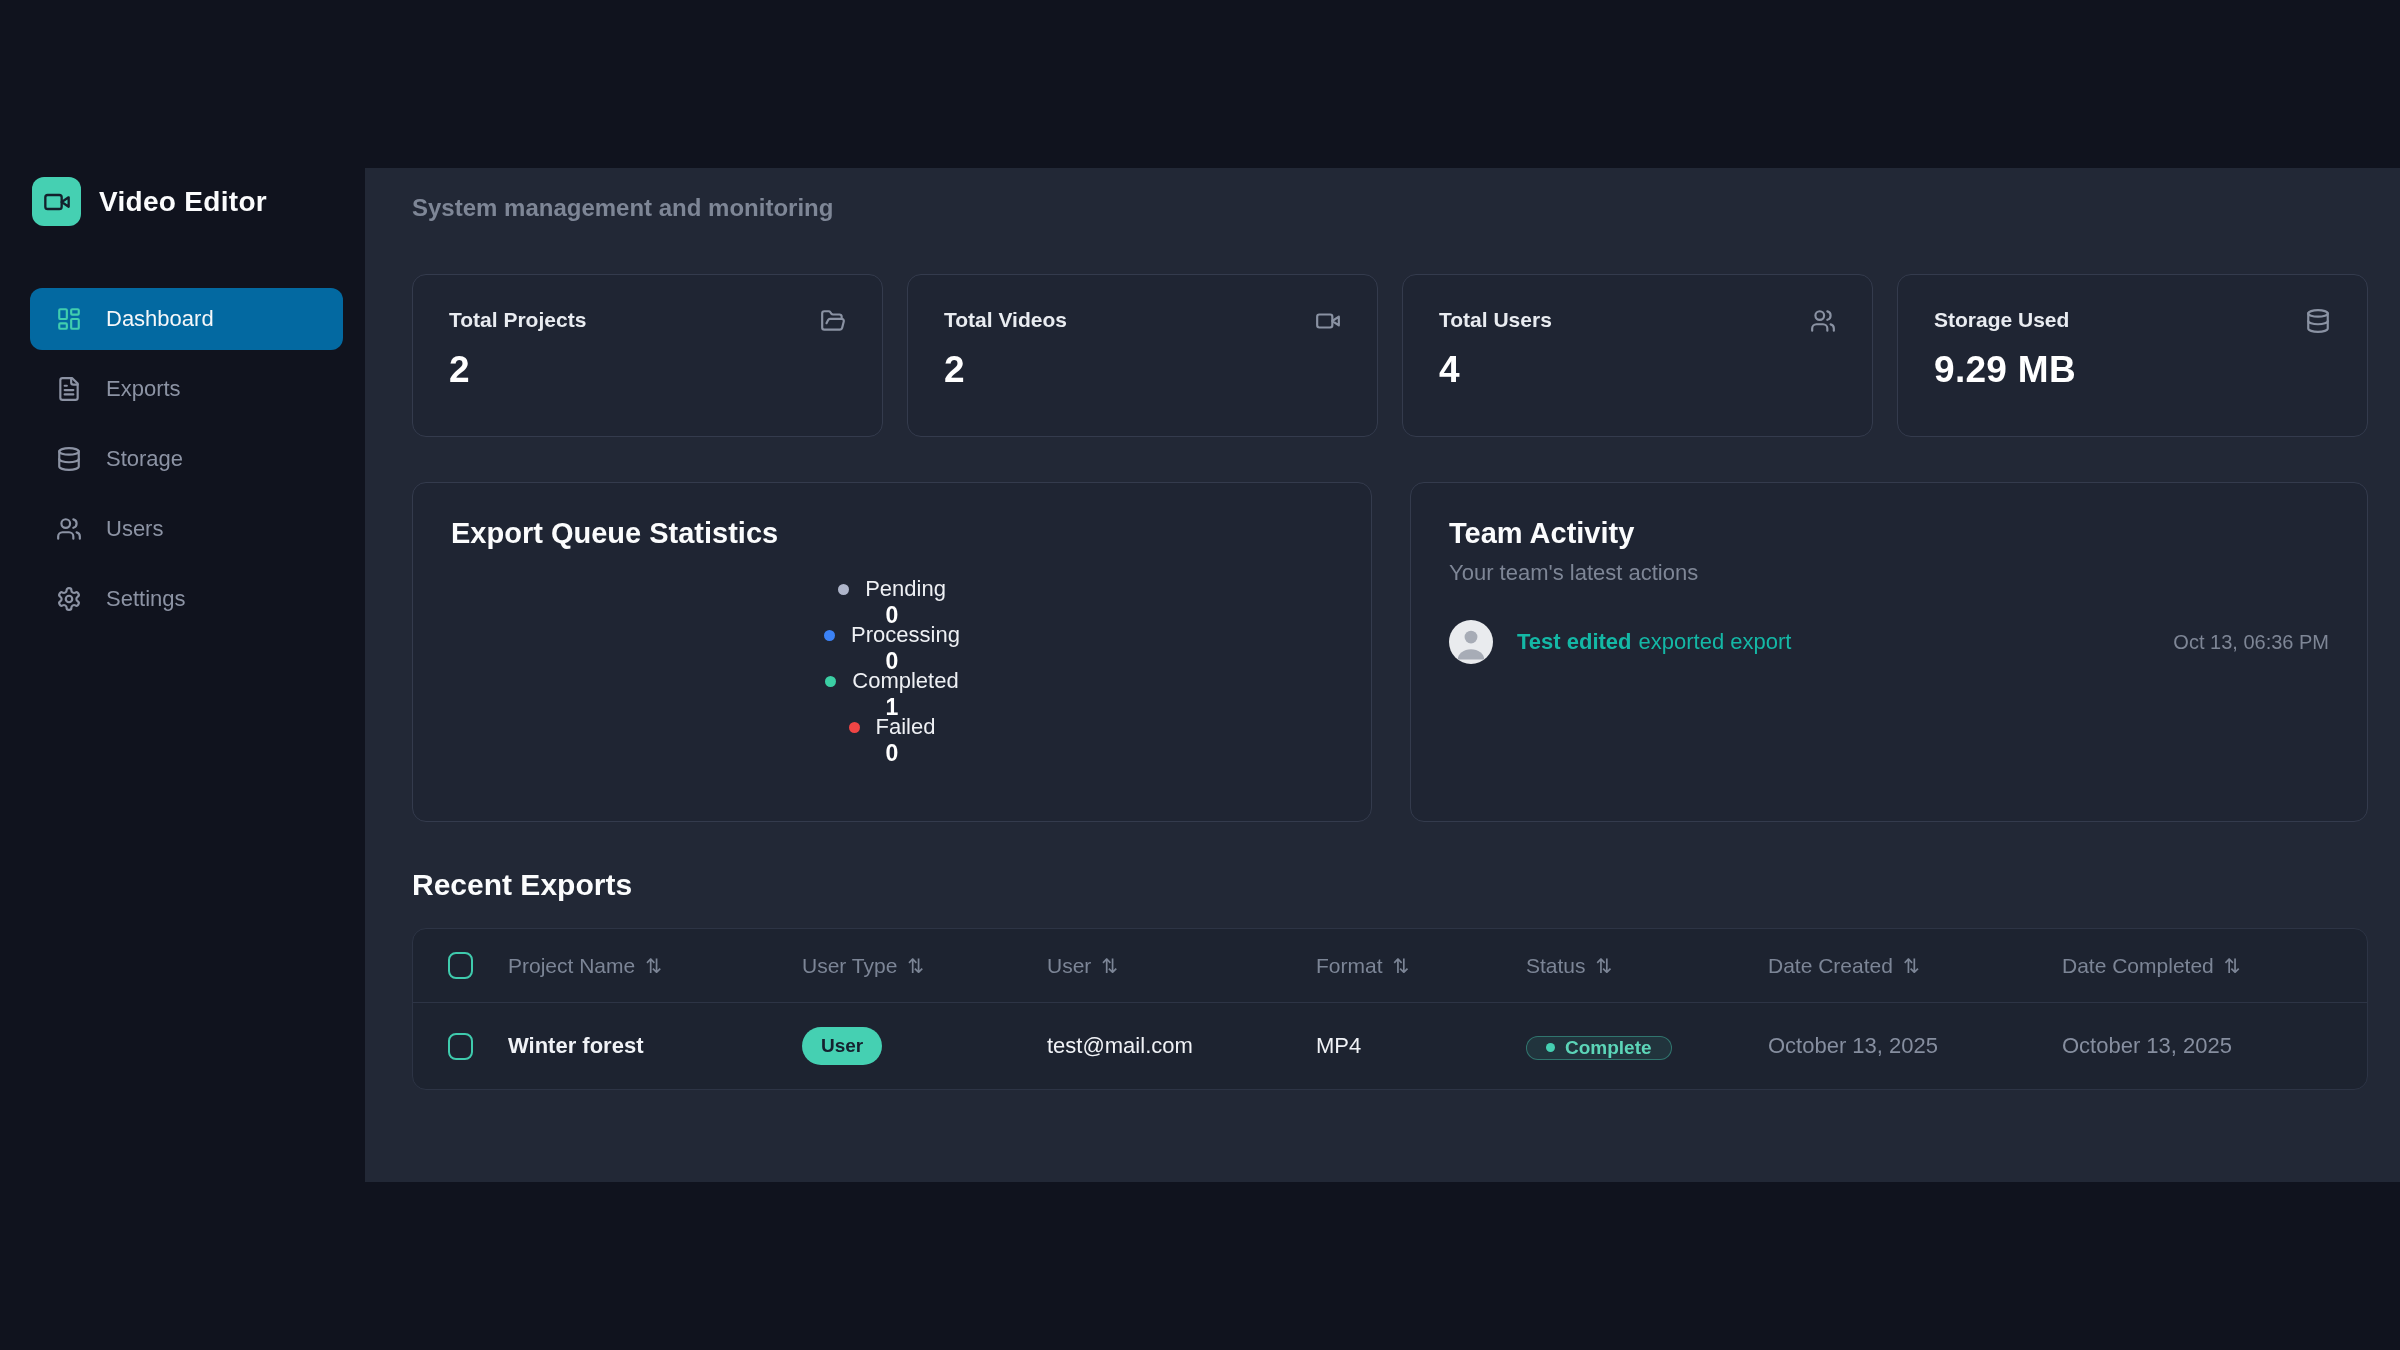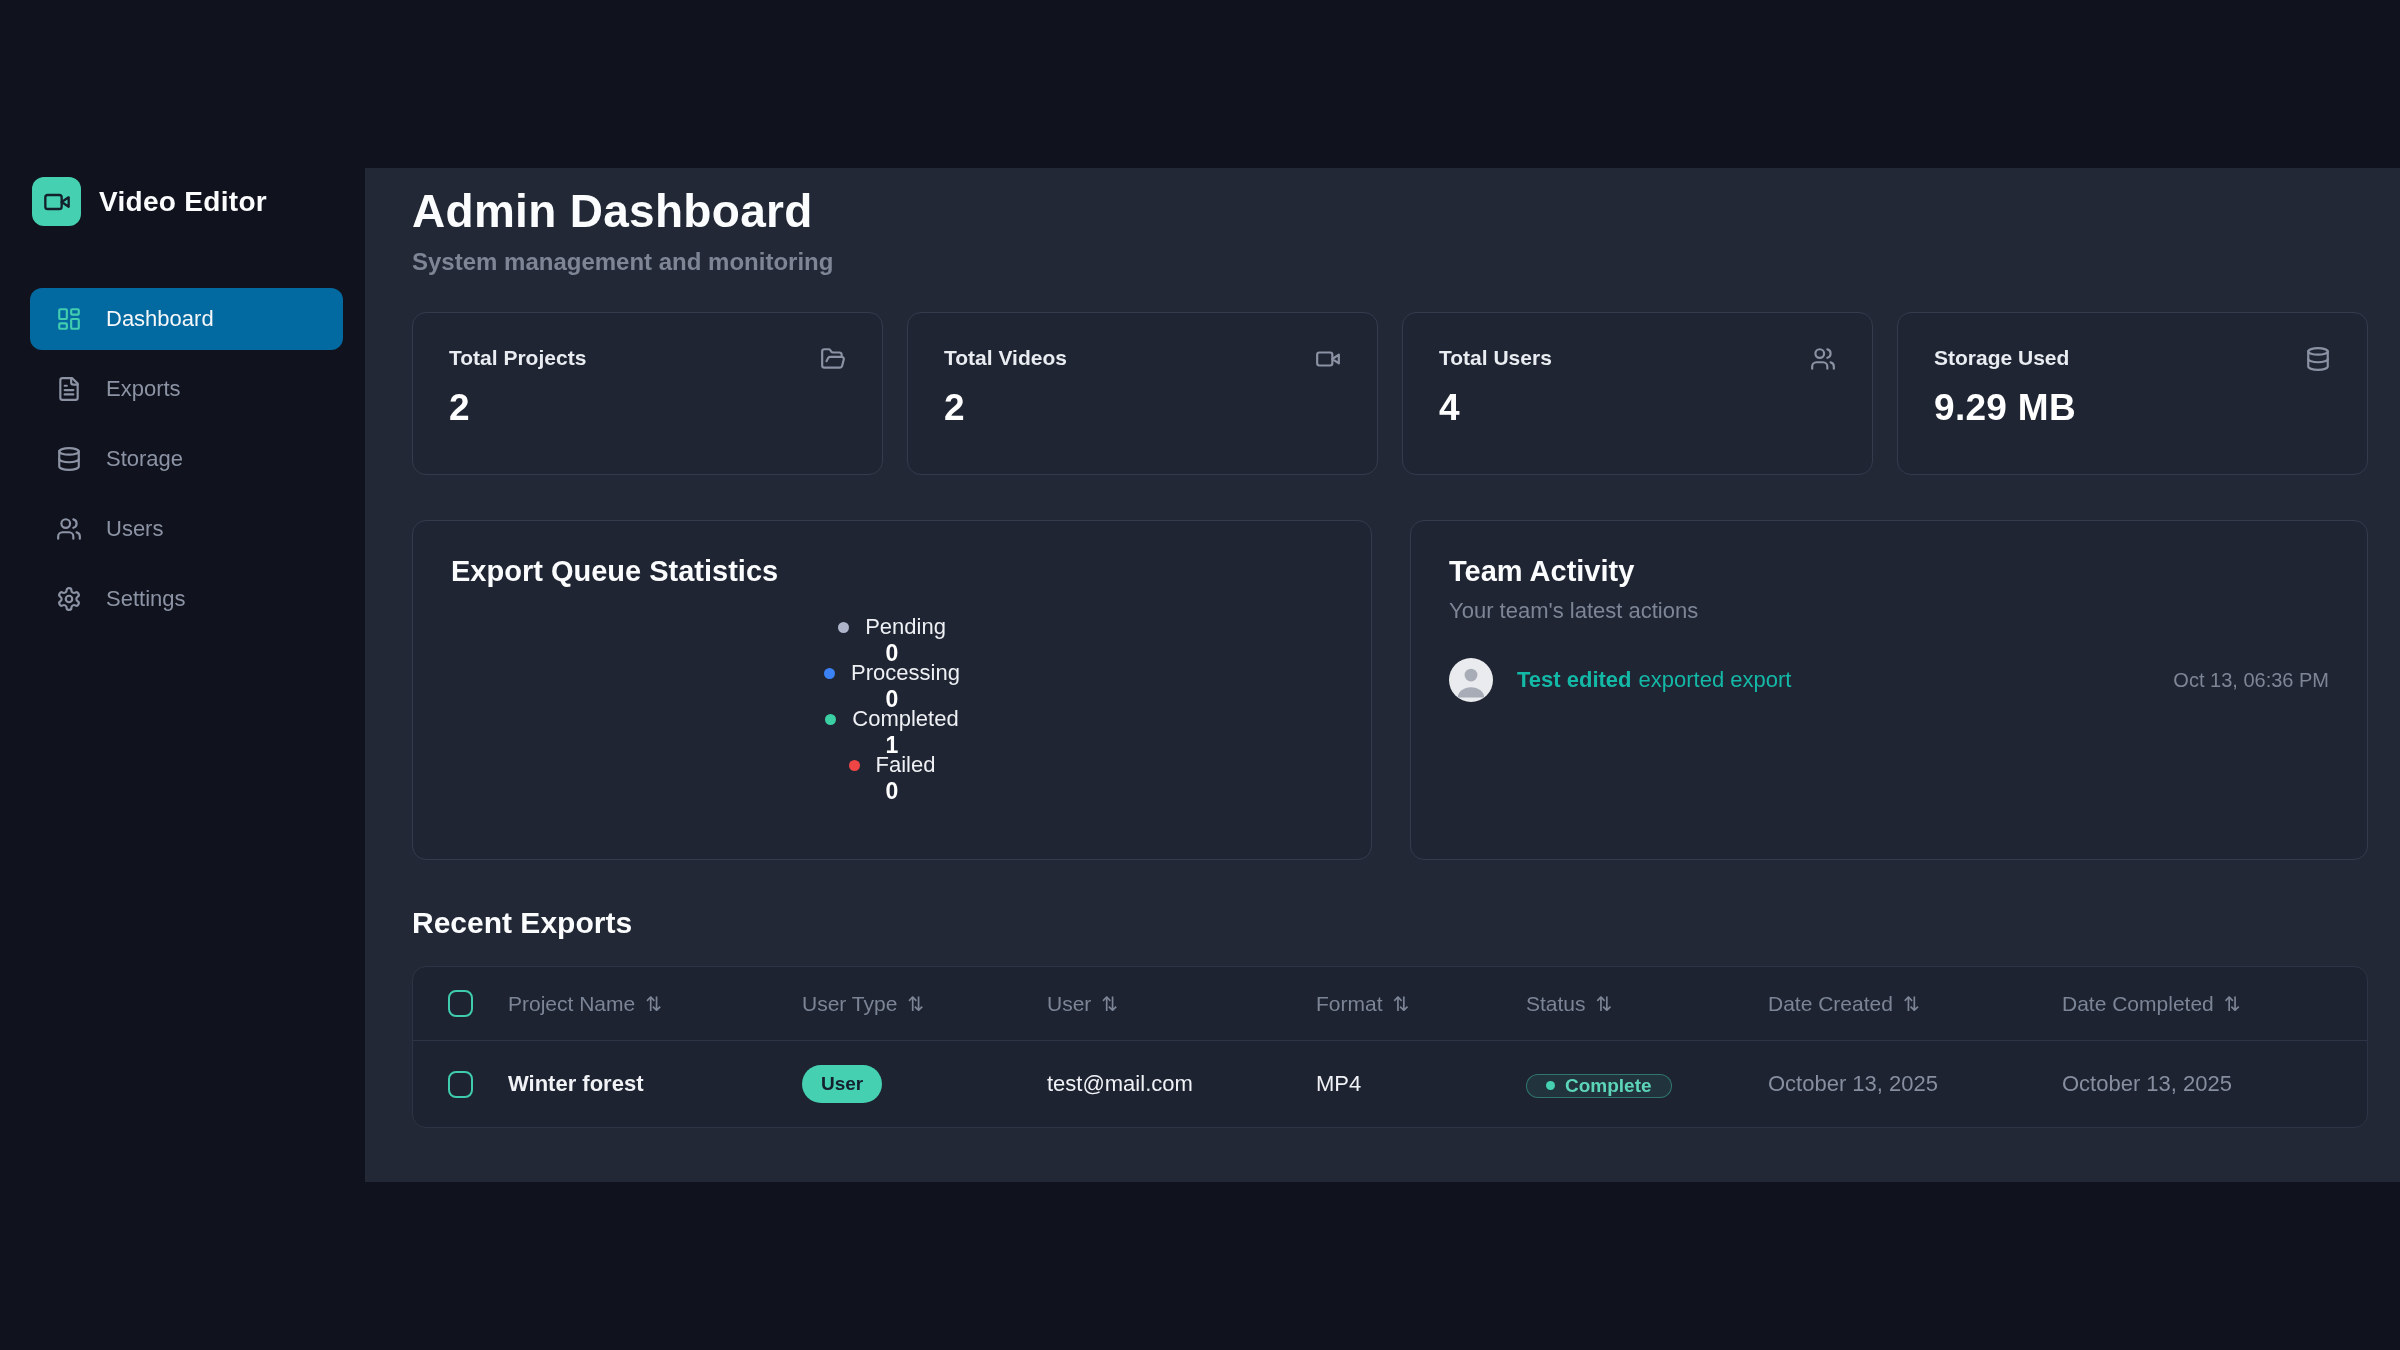--- a/index.html
+++ b/index.html
@@ -34,21 +34,21 @@
 
   
   .content {
     position:absolute; left:365px; top:168px; width:2035px; height:1014px;
     background:#222836; padding:16px 32px 0 47px; overflow:hidden;
   }
   .page-title { font-size:46px; font-weight:bold; color:#fbfcfd; letter-spacing:.3px; }
   .page-subtitle { font-size:24px; color:#7e8696; margin-top:10px;font-weight:bold; }
 
   
-  .stat-row { display:grid; grid-template-columns:repeat(4,1fr); gap:24px; margin-top:36px; }
+  .stat-row { display:grid; grid-template-columns:repeat(4,1fr); gap:24px; margin-top:52px; }
   .card {
     background:#1f2533; border:1px solid #343b4d; border-radius:14px;
   }
   .stat-card { height:163px; padding:33px 36px; }
   .stat-top { display:flex; justify-content:space-between; align-items:flex-start; }
   .stat-label { font-size:21px; font-weight:bold; color:#e9ecf1; }
   .stat-icon { color:#8a92a3; }
   .stat-value { font-size:37px; font-weight:bold; color:#ffffff; margin-top:15px; letter-spacing:.3px; }
 
   
@@ -169,21 +169,20 @@
             <path d="M12.22 2h-.44a2 2 0 0 0-2 2v.18a2 2 0 0 1-1 1.73l-.43.25a2 2 0 0 1-2 0l-.15-.08a2 2 0 0 0-2.73.73l-.22.38a2 2 0 0 0 .73 2.73l.15.1a2 2 0 0 1 1 1.72v.51a2 2 0 0 1-1 1.74l-.15.09a2 2 0 0 0-.73 2.73l.22.38a2 2 0 0 0 2.73.73l.15-.08a2 2 0 0 1 2 0l.43.25a2 2 0 0 1 1 1.73V20a2 2 0 0 0 2 2h.44a2 2 0 0 0 2-2v-.18a2 2 0 0 1 1-1.73l.43-.25a2 2 0 0 1 2 0l.15.08a2 2 0 0 0 2.73-.73l.22-.39a2 2 0 0 0-.73-2.73l-.15-.08a2 2 0 0 1-1-1.74v-.5a2 2 0 0 1 1-1.74l.15-.09a2 2 0 0 0 .73-2.73l-.22-.38a2 2 0 0 0-2.73-.73l-.15.08a2 2 0 0 1-2 0l-.43-.25a2 2 0 0 1-1-1.73V4a2 2 0 0 0-2-2z"></path>
             <circle cx="12" cy="12" r="3"></circle>
           </svg>
       </span>
       <span>Settings</span>
     </div>
   </nav>
 </div>
 
 <div class="content">
-  <h1 class="page-title">Admin Dashboard</h1>
   <div class="page-subtitle">System management and monitoring</div>
 
   <div class="stat-row">
     <div class="card stat-card">
       <div class="stat-top">
         <span class="stat-label">Total Projects</span>
         <span class="stat-icon">
           <svg width="26" height="26" viewBox="0 0 24 24" fill="none" stroke="currentColor" stroke-width="2" stroke-linecap="round" stroke-linejoin="round">
               <path d="m6 14 1.5-2.9A2 2 0 0 1 9.24 10H20a2 2 0 0 1 1.94 2.5l-1.54 6a2 2 0 0 1-1.95 1.5H4a2 2 0 0 1-2-2V5a2 2 0 0 1 2-2h3.9a2 2 0 0 1 1.69.9l.81 1.2a2 2 0 0 0 1.67.9H18a2 2 0 0 1 2 2v2"></path>
             </svg>

